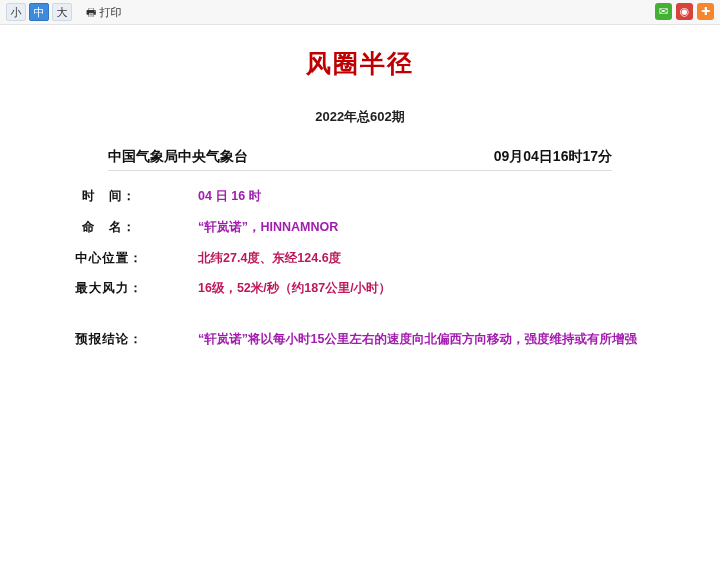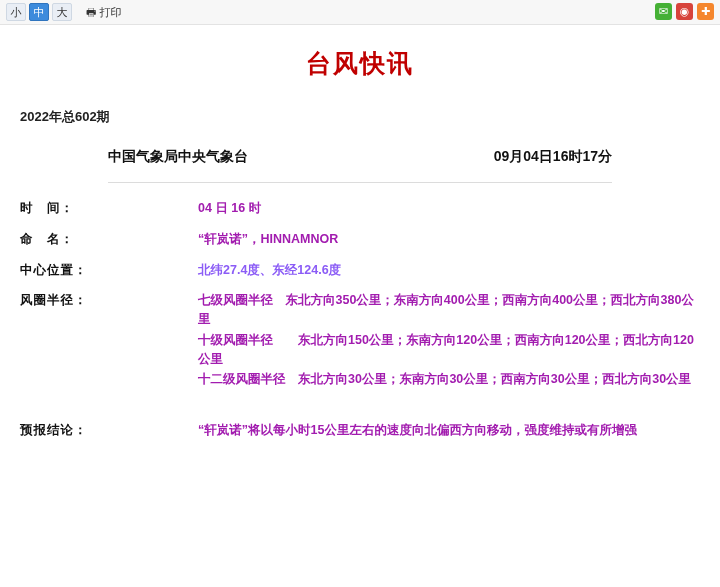--- a/index.html
+++ b/index.html
@@ -91,65 +91,65 @@
   }
   .title {
     text-align: center;
     color: #c00000;
     font-size: 25px;
     font-weight: bold;
     margin-top: 22px;
     letter-spacing: 2px;
   }
   .issue {
-    text-align: left;
+    text-align: center;
     font-size: 13px;
     font-weight: bold;
     color: #222;
     margin-top: 28px;
   }
   .orgline {
     display: flex;
     justify-content: space-between;
     align-items: baseline;
     font-size: 14px;
     font-weight: bold;
     color: #111;
     margin: 22px 88px 0 88px;
-    padding-bottom: 16px;
+    padding-bottom: 4px;
     border-bottom: 1px solid #dcdcdc;
   }
 
   table.info {
     width: 100%;
     border-collapse: collapse;
     margin-top: 10px;
     font-size: 12.5px;
   }
   table.info td {
     vertical-align: top;
     padding: 6px 0;
     line-height: 1.5;
   }
   td.label {
     width: 178px;
-    text-align: left;
+    text-align: center;
     padding-right: 18px;
     font-weight: bold;
     color: #111;
     white-space: nowrap;
     letter-spacing: 1px;
   }
   td.value {
     color: #a21caf;
     padding-right: 130px;
     font-weight: bold;
   }
   td.value.hl {
-    color: #8b5cf6;
+    color: #be185d;
     font-weight: bold;
   }
   .sub-line { display: block; }
   .sub-line.indent-gap { margin-top: 2px; }
   .spacer-row td { height: 8px; padding: 0; }
 </style>
 </head>
 <body>
 
 <div class="toolbar">
@@ -164,21 +164,21 @@
   </div>
   <div class="share-group">
     <div class="share-btn share-wechat">✉</div>
     <div class="share-btn share-weibo">◉</div>
     <div class="share-btn share-qzone">✚</div>
   </div>
 </div>
 
 <div class="doc">
 
-  <div class="title">台风快讯</div>
+  <div class="title">风圈半径</div>
   <div class="issue">2022年总602期</div>
 
   <div class="orgline">
     <span>中国气象局中央气象台</span>
     <span>09月04日16时17分</span>
   </div>
 
   <table class="info">
     <tbody>
       <tr>
@@ -187,26 +187,22 @@
       </tr>
       <tr>
         <td class="label">命　名：</td>
         <td class="value">“轩岚诺”，HINNAMNOR</td>
       </tr>
       <tr>
         <td class="label">中心位置：</td>
         <td class="value hl">北纬27.4度、东经124.6度</td>
       </tr>
       <tr>
-        <td class="label">风圈半径：</td>
-        <td class="value">
-          <span class="sub-line">七级风圈半径　东北方向350公里；东南方向400公里；西南方向400公里；西北方向380公里</span>
-          <span class="sub-line indent-gap">十级风圈半径　　东北方向150公里；东南方向120公里；西南方向120公里；西北方向120公里</span>
-          <span class="sub-line indent-gap">十二级风圈半径　东北方向30公里；东南方向30公里；西南方向30公里；西北方向30公里</span>
-        </td>
+        <td class="label">最大风力：</td>
+        <td class="value hl">16级，52米/秒（约187公里/小时）</td>
       </tr>
       <tr class="spacer-row">
           <td></td>
           <td></td>
         </tr>
       <tr>
         <td class="label">预报结论：</td>
         <td class="value">
           <span class="sub-line">“轩岚诺”将以每小时15公里左右的速度向北偏西方向移动，强度维持或有所增强</span>
 

